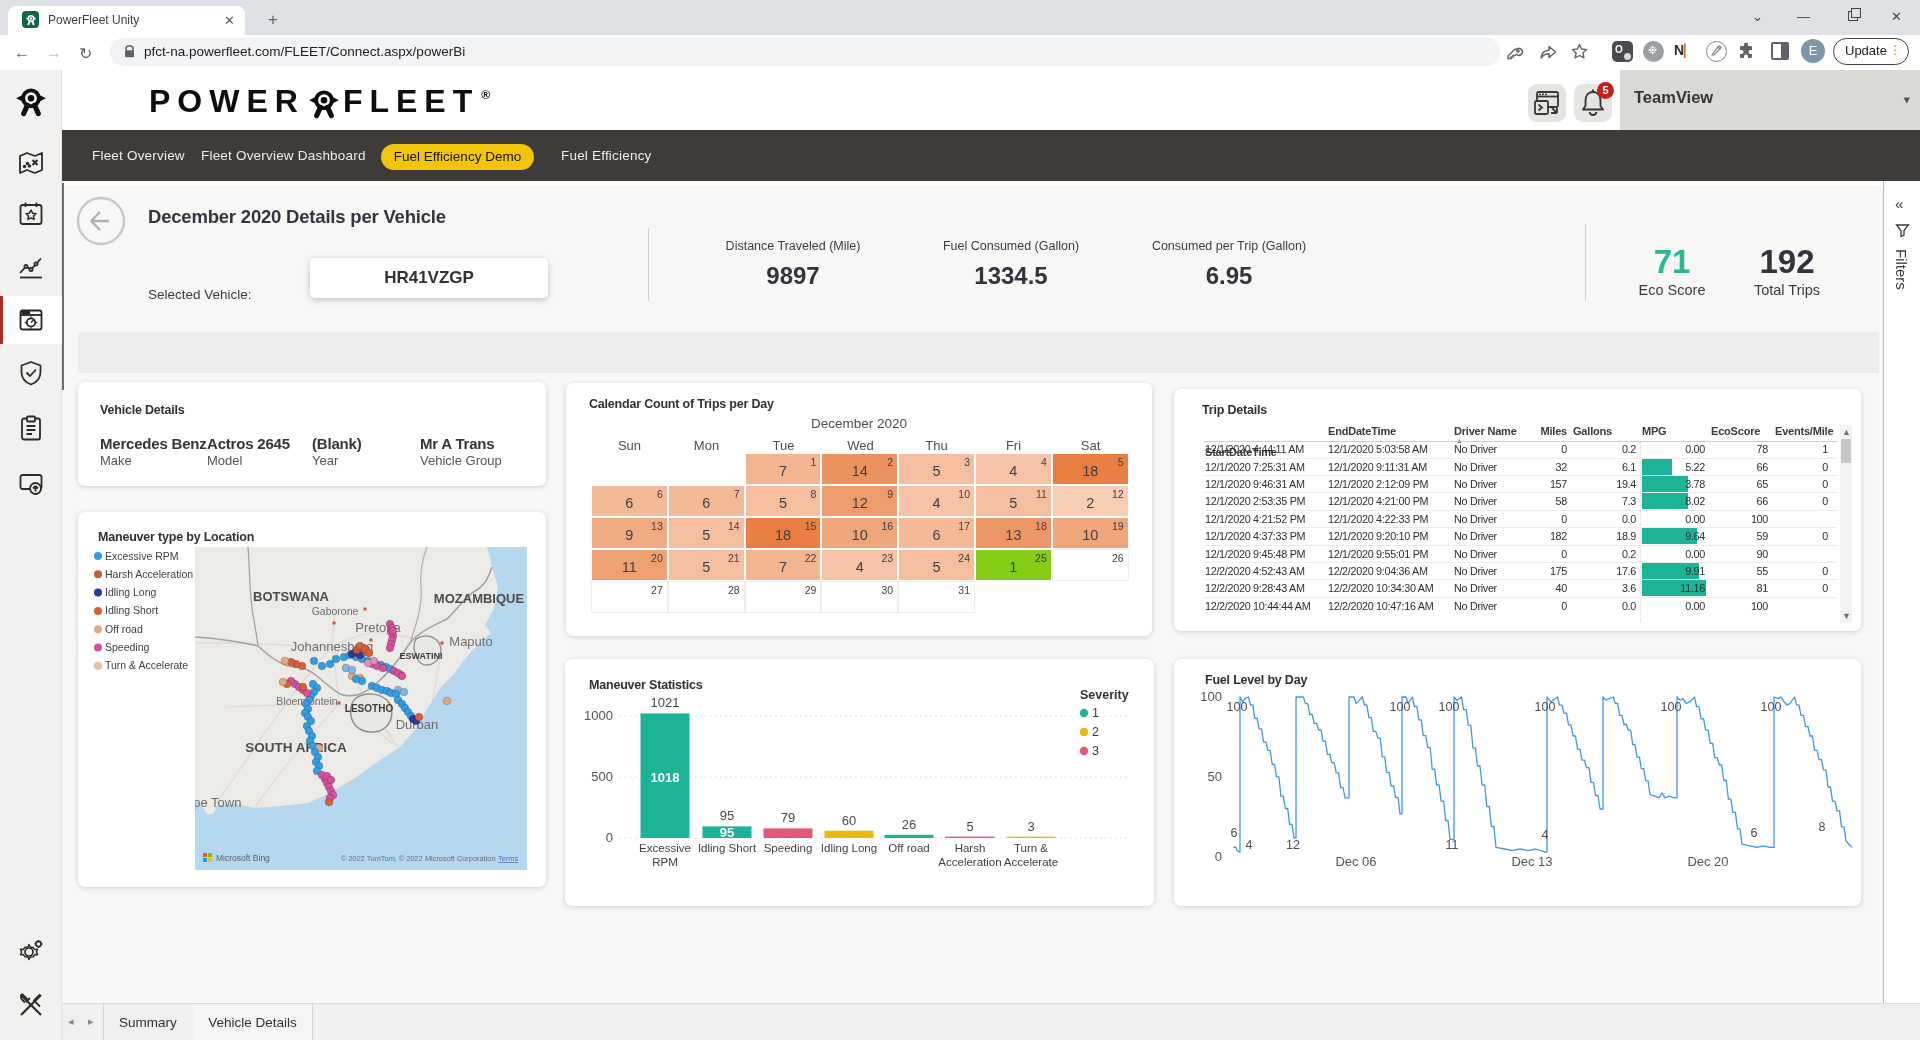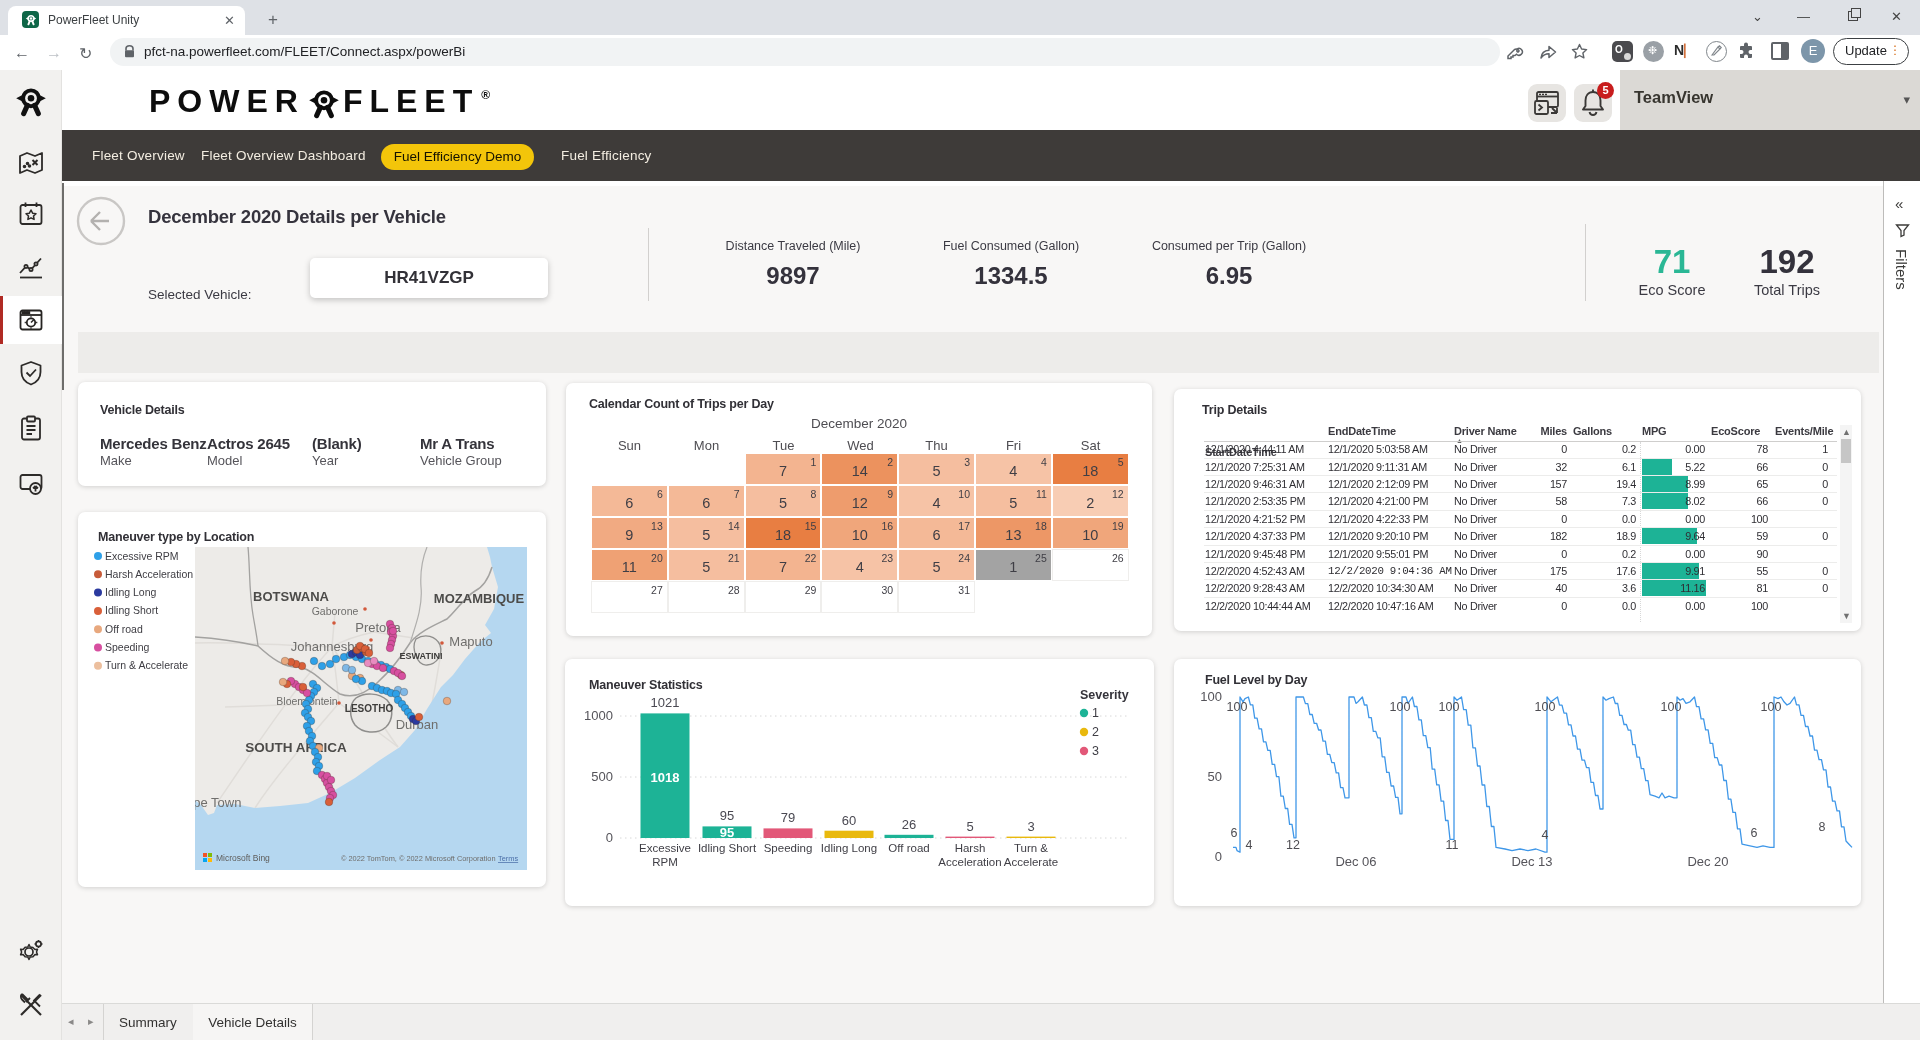--- a/index.html
+++ b/index.html
@@ -570,21 +570,21 @@
           <span class="cc">7</span>
         </div>
 <div class="ccell" style="left:255.4px;top:165.8px;width:76.8px;height:32.1px;background:rgb(246,195,166);border:1px solid #fff;padding-left:20px;">
           <span class="cd">23</span>
           <span class="cc">4</span>
         </div>
 <div class="ccell" style="left:332.2px;top:165.8px;width:76.8px;height:32.1px;background:rgb(245,190,159);border:1px solid #fff;">
           <span class="cd">24</span>
           <span class="cc">5</span>
         </div>
-<div class="ccell" style="left:409.0px;top:165.8px;width:76.8px;height:32.1px;background:#a3a3a3;border:1px solid #fff;">
+<div class="ccell" style="left:409.0px;top:165.8px;width:76.8px;height:32.1px;background:#84cc16;border:1px solid #fff;">
           <span class="cd">25</span>
           <span class="cc">1</span>
         </div>
 <div class="ccell" style="left:485.8px;top:165.8px;width:76.8px;height:32.1px;background:#ffffff;border:1px solid #efeeec;">
           <span class="cd">26</span>
         </div>
 <div class="ccell" style="left:25.0px;top:197.9px;width:76.8px;height:32.1px;background:#ffffff;border:1px solid #efeeec;">
           <span class="cd">27</span>
         </div>
 <div class="ccell" style="left:101.8px;top:197.9px;width:76.8px;height:32.1px;background:#ffffff;border:1px solid #efeeec;">
@@ -636,21 +636,21 @@
   <span class="tc tr" style="left:594px;width:60px;">0</span>
 </div>
 <div class="tline" style="top:68.6px;"></div>
 <div class="trow" style="top:86.9px;">
   <span class="tc" style="left:31px;">12/1/2020 9:46:31 AM</span>
   <span class="tc" style="left:154px;">12/1/2020 2:12:09 PM</span>
   <span class="tc" style="left:280px;">No Driver</span>
   <span class="tc tr" style="left:333px;width:60px;">157</span>
   <span class="tc tr" style="left:402px;width:60px;">19.4</span>
   <span class="mbar" style="left:468px;width:46.1px;"></span>
-  <span class="tc tr" style="left:471px;width:60px;">8.99</span>
+  <span class="tc tr" style="left:471px;width:60px;">3.78</span>
   <span class="tc tr" style="left:534px;width:60px;">65</span>
   <span class="tc tr" style="left:594px;width:60px;">0</span>
 </div>
 <div class="tline" style="top:86.0px;"></div>
 <div class="trow" style="top:104.3px;">
   <span class="tc" style="left:31px;">12/1/2020 2:53:35 PM</span>
   <span class="tc" style="left:154px;">12/1/2020 4:21:00 PM</span>
   <span class="tc" style="left:280px;">No Driver</span>
   <span class="tc tr" style="left:333px;width:60px;">58</span>
   <span class="tc tr" style="left:402px;width:60px;">7.3</span>
@@ -687,21 +687,21 @@
   <span class="tc" style="left:154px;">12/1/2020 9:55:01 PM</span>
   <span class="tc" style="left:280px;">No Driver</span>
   <span class="tc tr" style="left:333px;width:60px;">0</span>
   <span class="tc tr" style="left:402px;width:60px;">0.2</span>
   <span class="tc tr" style="left:471px;width:60px;">0.00</span>
   <span class="tc tr" style="left:534px;width:60px;">90</span>
 </div>
 <div class="tline" style="top:155.6px;"></div>
 <div class="trow" style="top:173.9px;">
   <span class="tc" style="left:31px;">12/2/2020 4:52:43 AM</span>
-  <span class="tc" style="left:154px;font-family:Liberation Mono, monospace;">12/2/2020 9:04:36 AM</span>
+  <span class="tc" style="left:154px;">12/2/2020 9:04:36 AM</span>
   <span class="tc" style="left:280px;">No Driver</span>
   <span class="tc tr" style="left:333px;width:60px;">175</span>
   <span class="tc tr" style="left:402px;width:60px;">17.6</span>
   <span class="mbar" style="left:468px;width:56.8px;"></span>
   <span class="tc tr" style="left:471px;width:60px;">9.91</span>
   <span class="tc tr" style="left:534px;width:60px;">55</span>
   <span class="tc tr" style="left:594px;width:60px;">0</span>
 </div>
 <div class="tline" style="top:173.0px;"></div>
 <div class="trow" style="top:191.3px;">

